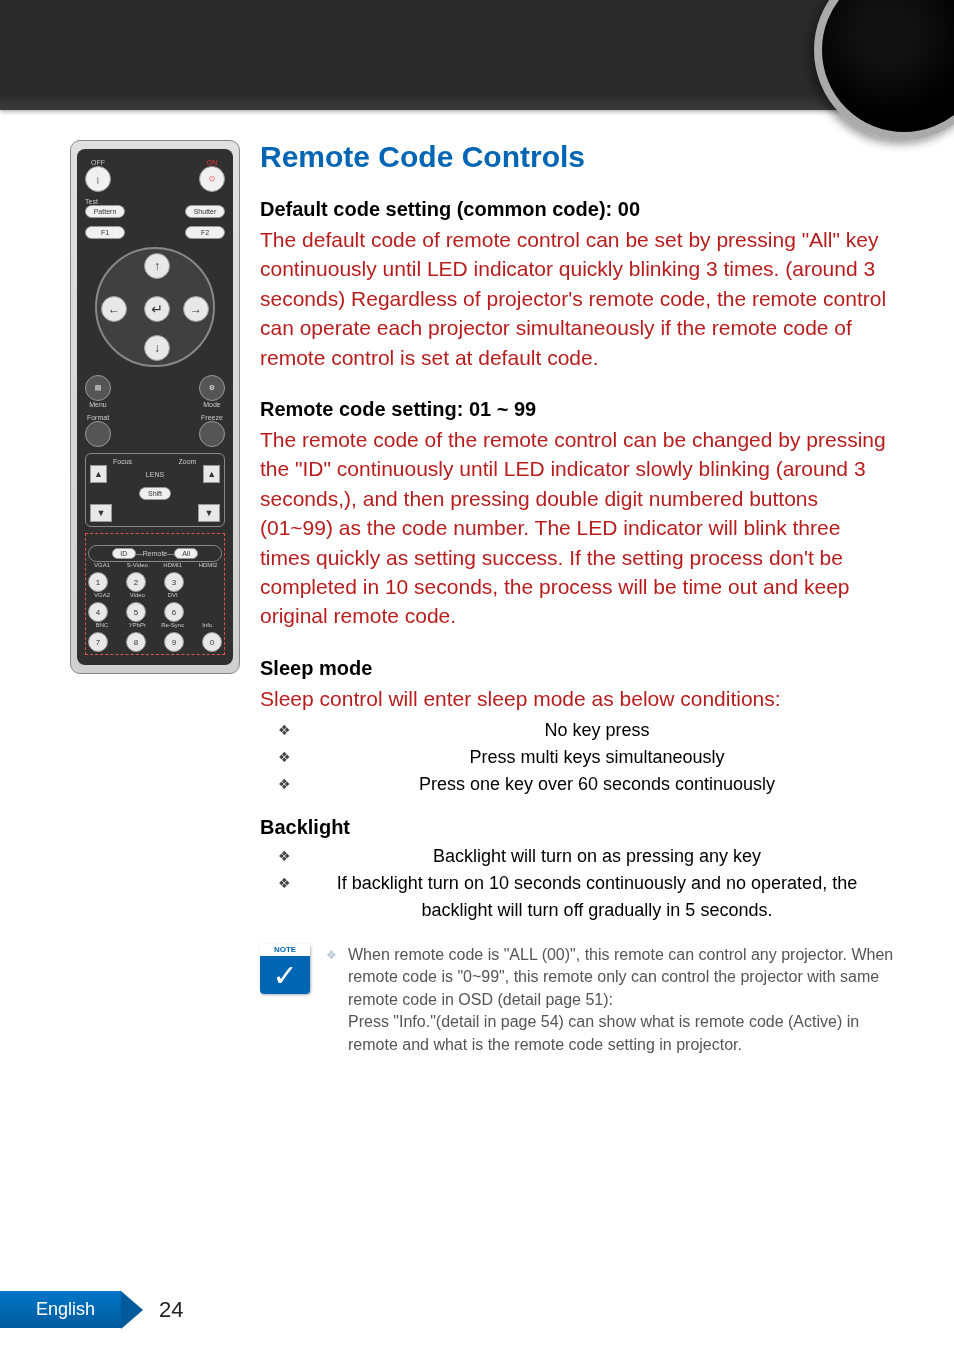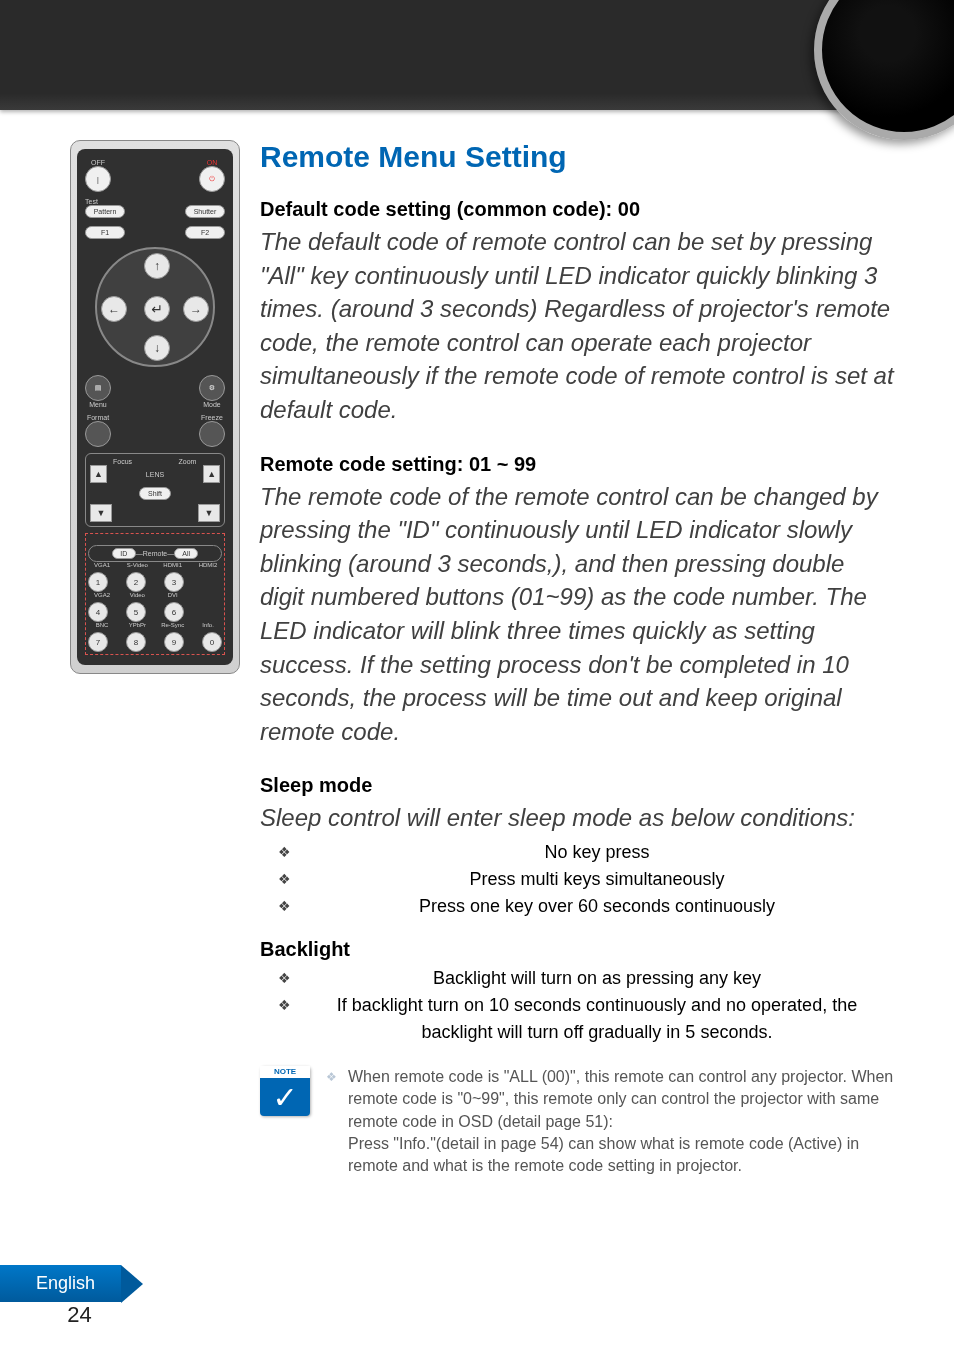--- a/index.html
+++ b/index.html
@@ -167,24 +167,23 @@
     font-weight: bold;
     margin-bottom: 24px;
   }
   .sub-title {
     font-size: 20px;
     font-weight: bold;
     margin-bottom: 4px;
     margin-top: 22px;
   }
   .body-text {
-    font-size: 24px;
+    font-size: 21px;
     line-height: 1.4;
-    color: #404040;
-    font-style: italic;
+    color: #b91c1c;
   }
   .bullet-list {
     list-style: none;
     padding-left: 18px;
     margin-top: 4px;
     text-align: center;
   }
   .bullet-list li {
     font-size: 18px;
     line-height: 1.5;
@@ -254,21 +253,20 @@
   .note-indent {
     padding-left: 22px;
   }
 
   .footer {
     position: absolute;
     bottom: 26px;
     left: 0;
     display: flex;
     align-items: center;
-    flex-direction: column;
   }
   .footer-lang {
     background: linear-gradient(to bottom, #0077c8, #005a9c);
     color: #fff;
     font-size: 18px;
     padding: 8px 26px 8px 36px;
     position: relative;
   }
   .footer-lang::after {
     content: "";
@@ -404,21 +402,21 @@
             <div class="numbtn">8</div>
             <div class="numbtn">9</div>
             <div class="numbtn">0</div>
           </div>
         </div>
       </div>
     </div>
   </div>
 
   <div class="text-col">
-    <div class="section-title">Remote Menu Setting</div>
+    <div class="section-title">Remote Code Controls</div>
 
     <div class="sub-title">Default code setting (common code): 00</div>
     <div class="body-text">The default code of remote control can be set by pressing "All" key continuously until LED indicator quickly blinking 3 times. (around 3 seconds) Regardless of projector's remote code, the remote control can operate each projector simultaneously if the remote code of remote control is set at default code.</div>
 
     <div class="sub-title" style="margin-top:26px">Remote code setting: 01 ~ 99</div>
     <div class="body-text">The remote code of the remote control can be changed by pressing the "ID" continuously until LED indicator slowly blinking (around 3 seconds,), and then pressing double digit numbered buttons (01~99) as the code number. The LED indicator will blink three times quickly as setting success.  If  the setting process don't be completed in 10 seconds, the process will be time out and keep original remote code.</div>
 
     <div class="sub-title" style="margin-top:26px">Sleep mode</div>
     <div class="body-text">Sleep control will enter sleep mode as below conditions:</div>
     <ul class="bullet-list">

